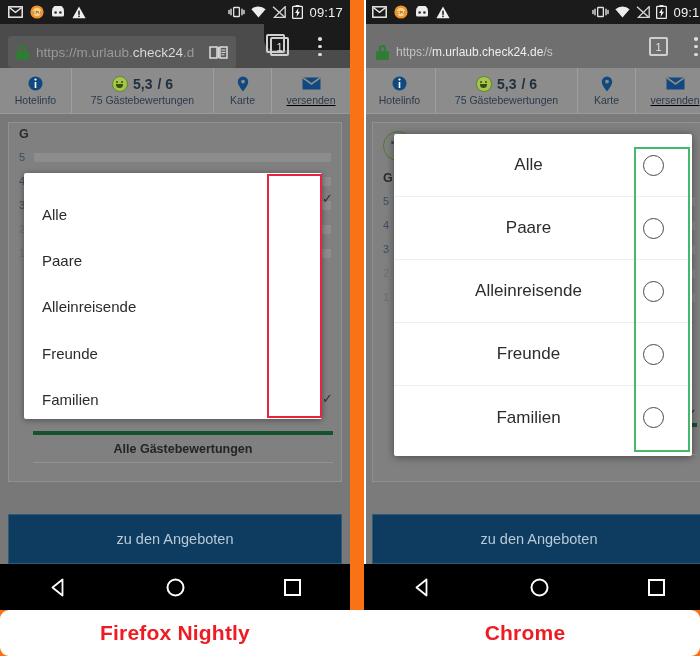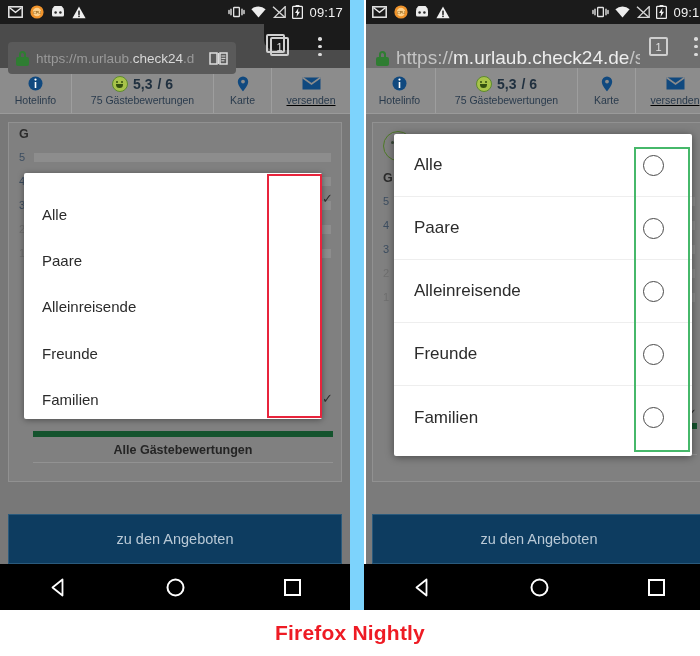--- a/index.html
+++ b/index.html
@@ -2,21 +2,21 @@
 <html><head>
 <meta charset="utf-8">
 <style>
   * { box-sizing: border-box; margin: 0; padding: 0; }
   html, body {
     width: 700px; height: 656px;
     background: #ffffff;
     font-family: "Liberation Sans", sans-serif;
     overflow: hidden;
   }
-  .stage { position: relative; width: 700px; height: 656px; background: #7dd3fc; }
+  .stage { position: relative; width: 700px; height: 656px; background: #f97316; }
 
   
   .panel { position: absolute; top: 0; width: 350px; height: 610px; overflow: hidden; background: #7a7a7a; }
   .panel.left  { left: 0; }
   .panel.right { left: 350px; margin-left: 14px; }
   .panel.right::before{
     content:""; position:absolute; left:0; top:0; width:2px; height:610px;
     background:#ffffff; z-index:60;
   }
 
@@ -33,35 +33,35 @@
 
   
   .browserbar {
     position: absolute; top: 24px; left: 0; width: 350px; height: 44px;
     z-index: 35;
   }
   .browserbar.ff { background: #4b4b4b; }
   .browserbar.cr { background: #6f6f6f; }
 
   .urlpill {
-    position: absolute; left: 8px; top: 18px; height: 32px;
+    position: absolute; left: 8px; top: 12px; height: 32px;
     border-radius: 4px;
     display: flex; align-items: center; gap: 7px; padding: 0 8px;
   }
   .urlpill.ff { width: 228px; background: #5a5a5a; }
   .urlpill.cr { width: 280px; background: transparent; left: 4px; }
 
   .lock { width: 13px; height: 15px; position: relative; flex: 0 0 auto; }
   .lock .body { position: absolute; bottom: 0; left: 0; width: 13px; height: 9px; background: #2f7d32; border-radius: 2px; }
   .lock .shackle { position: absolute; top: 0; left: 3px; width: 7px; height: 8px; border: 2.2px solid #2f7d32; border-bottom: none; border-radius: 4px 4px 0 0; }
 
   .urltext { font-size: 13.5px; white-space: nowrap; overflow: hidden; font-family:"Liberation Sans",sans-serif; }
   .urltext.ff { color: #9a9a9a; }
   .urltext.ff .dom { color: #d8d8d8; }
-  .urltext.cr { color: #c3c3c3; font-size: 19px; }
+  .urltext.cr { color: #c3c3c3; font-size: 12px; }
   .urltext.cr .dom { color: #ededed; }
 
   .reader { margin-left: auto; width: 19px; height: 15px; flex: 0 0 auto; }
 
   .tabbtn {
     position: absolute; top: 13px; width: 19px; height: 19px;
     border: 2px solid #cfcfcf; border-radius: 2px;
     color: #e0e0e0; font-size: 11px; text-align: center; line-height: 16px;
     font-family:"Liberation Sans",sans-serif;
   }
@@ -112,59 +112,59 @@
   .barrow { display:flex; align-items:center; gap:7px; height: 24px; }
   .barnum { font-size: 11px; color: #3c4d60; width: 8px; }
   .barnum.dim { color: #6f6f6f; }
   .bartrack { flex:1; height:9px; background:#8d8d8d; }
   .bartrack .fill { height:100%; background:#6f7d53; }
 
   .check { position:absolute; right:8px; font-size:13px; color:#2f2f2f; }
 
   .allrev {
     position:absolute; left:24px; right:8px;
-    border-top: 6px solid #14532d; border-bottom: 1px solid #929292;
+    border-top: 4px solid #14532d; border-bottom: 1px solid #929292;
     height: 32px; display:flex; align-items:center; justify-content:center;
     font-size:12.5px; font-weight:bold; color:#242424;
   }
 
   .scrolltop {
     position:absolute; left:166px; width:36px; height:36px;
     background:#5e5e5e; display:flex; align-items:center; justify-content:center; z-index:12;
   }
 
   .cta {
     position:absolute; left:8px; right:8px; height:50px;
     background:#0d3c60; border:1px solid #2a5a7c;
     display:flex; align-items:center; justify-content:center;
     color:#b9c9d6; font-size:14.5px; z-index:14;
   }
 
   
-  .dlg { position:absolute; background:#ffffff; z-index:50; }
+  .dlg { position:absolute; background:#ffffff; z-index:50;text-align:center; }
   .dlg.ff { left:24px; top:173px; width:298px; height:246px; border-radius:2px; box-shadow:0 1px 6px rgba(0,0,0,.4); }
   .dlg.cr { left:30px; top:134px; width:298px; height:322px; border-radius:2px; box-shadow:0 1px 8px rgba(0,0,0,.45); }
 
   .ffrow { height:46.4px; display:flex; align-items:center; padding-left:18px; font-size:15px; color:#2b2b2b; }
   .ff-inner { padding-top: 18px; }
 
   .crrow { height:63px; display:flex; align-items:center; padding:0 0 0 20px; border-bottom:1px solid #eeeeee; }
   .crrow:last-child { border-bottom:none; }
   .crlabel { font-size:17px; color:#2c2c2c; flex:1; font-family:"Liberation Sans",sans-serif; }
   .radio { width:21px; height:21px; border-radius:50%; border:1.8px solid #4a4a4a; margin-right:28px; flex:0 0 auto; }
 
   .hl { position:absolute; z-index:56; pointer-events:none; }
   .hl.red   { border:2px solid #e8243c; }
   .hl.green { border:2px solid #46b86a; }
 
   
   .navbar { position:absolute; bottom:0; left:0; width:350px; height:46px; background:#000; display:flex; align-items:center; justify-content:space-around; z-index:70; }
 
   
-  .captions { position:absolute; left:0; top:610px; width:700px; height:46px; background:#fff; display:flex; }
+  .captions { position:absolute; left:0; top:610px; width:700px; height:46px; background:#fff; display:flex;border-radius:9px; }
   .caption { flex:1; display:flex; align-items:center; justify-content:center;
              color:#ee1b24; font-size:21px; font-weight:bold; letter-spacing:.2px;
              font-family:"Liberation Sans", sans-serif; }
 </style>
 </head>
 <body>
 
 <div class="stage">
 
   <div class="panel left">
@@ -545,15 +545,16 @@
             <circle cx="10.5" cy="10.5" r="8" fill="none" stroke="#fff" stroke-width="2"></circle>
           </svg></span>
       <span class="ic"><svg width="19" height="19" viewBox="0 0 19 19">
             <rect x="2" y="2" width="15" height="15" fill="none" stroke="#fff" stroke-width="2"></rect>
           </svg></span>
     </div>
   </div>
 
   <div class="captions">
     <div class="caption">Firefox Nightly</div>
+    <div class="caption">Chrome</div>
   </div>
 
 </div>
 
 </body></html>

